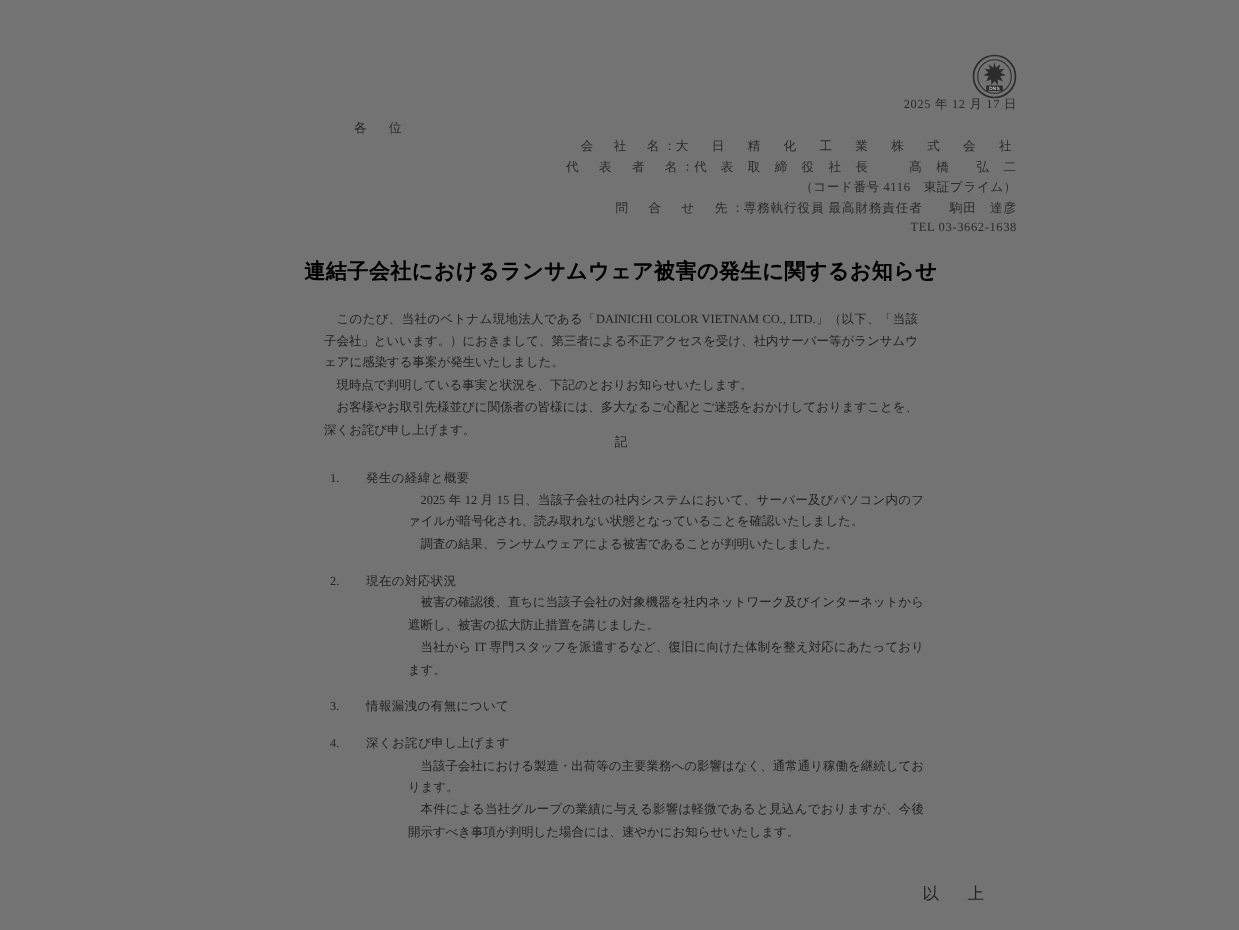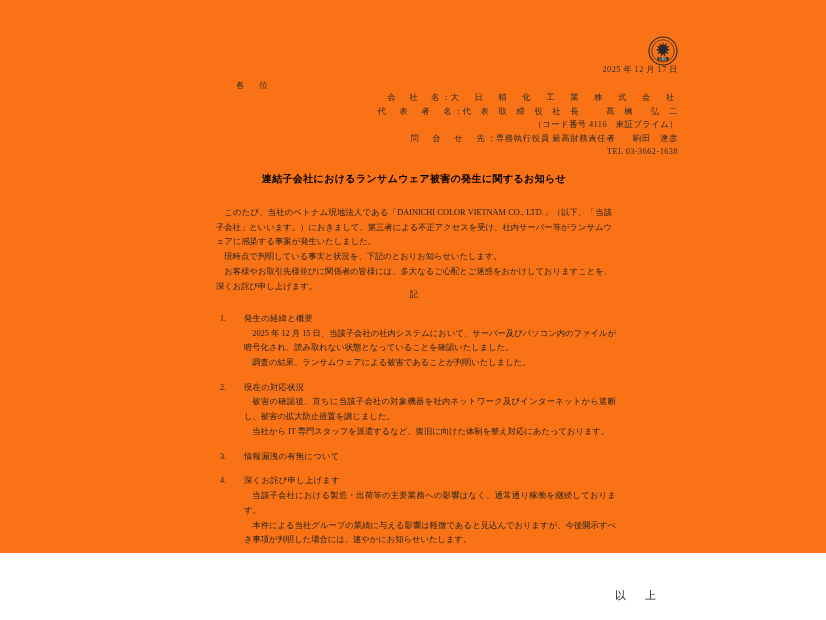--- a/index.html
+++ b/index.html
@@ -12,22 +12,22 @@
     width: 826px;
     height: 620px;
     overflow: hidden;
     font-family: "Liberation Serif", "DejaVu Serif", serif;
     color: #1a1a1a;
     -webkit-font-smoothing: antialiased;
   }
   .page {
     position: relative;
     width: 826px;
-    height: 553px;
-    background: #f97316;
+    height: 620px;
+    background: #737373;
     box-sizing: border-box;
     padding: 0;
   }
   .sheet {
     position: absolute;
     left: 150px;
     top: 0;
     width: 528px;
     height: 620px;
   }
@@ -94,21 +94,21 @@
     letter-spacing: 0.4px;
   }
 
   
   .doc-title {
     position: absolute;
     left: 0;
     top: 172px;
     width: 528px;
     text-align: center;
-    font-size: 10px;
+    font-size: 14px;
     font-weight: bold;
     letter-spacing: 0.35px;
     color: #000;
   }
 
   
   .body-block {
     position: absolute;
     left: 66px;
     top: 206px;
@@ -165,21 +165,21 @@
     margin-left: 24px;
     letter-spacing: 0.3px;
   }
   .section-body {
     margin-left: 24px;
     width: 372px;
     line-height: 14.6px;
     text-align: justify;
     text-justify: inter-character;
   }
-  .section-body .para { text-indent: 8.3px; }
+  .section-body .para { text-indent: 8.3px; margin-left: 28px; }
 
   
   .closing {
     position: absolute;
     right: 18px;
     top: 588px;
     font-size: 11px;
     letter-spacing: 4px;
     color: #222;
   }

